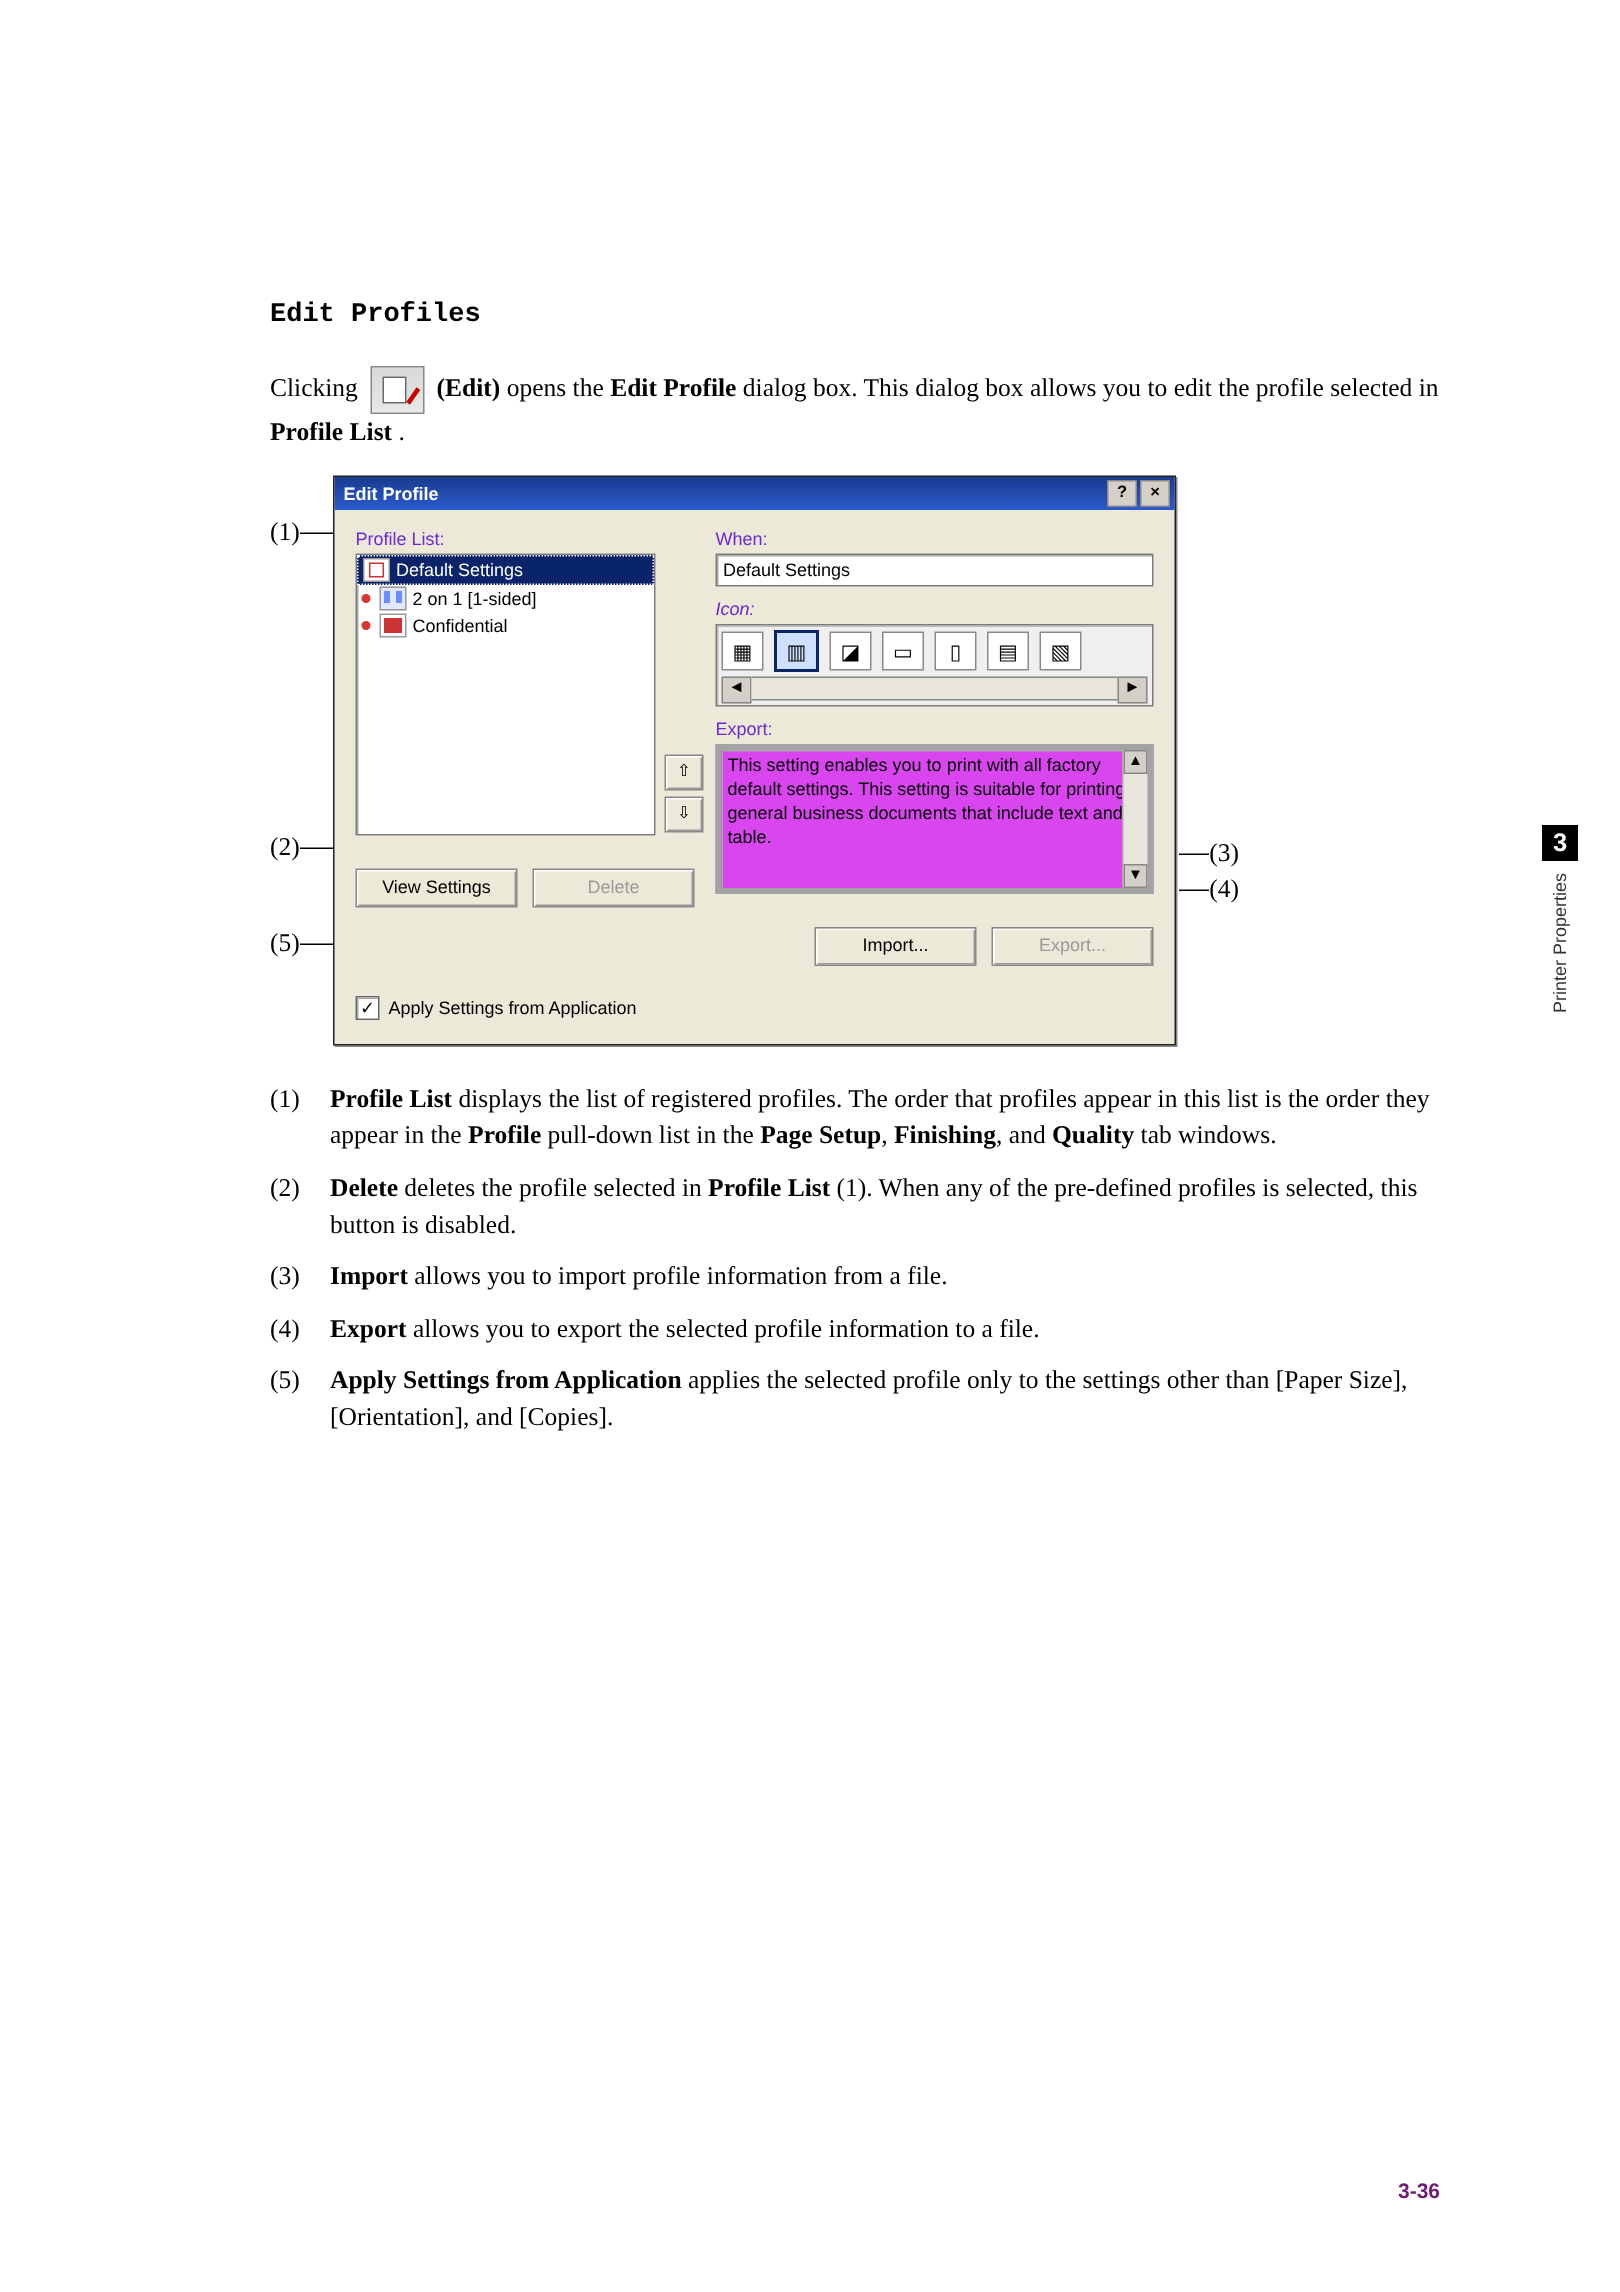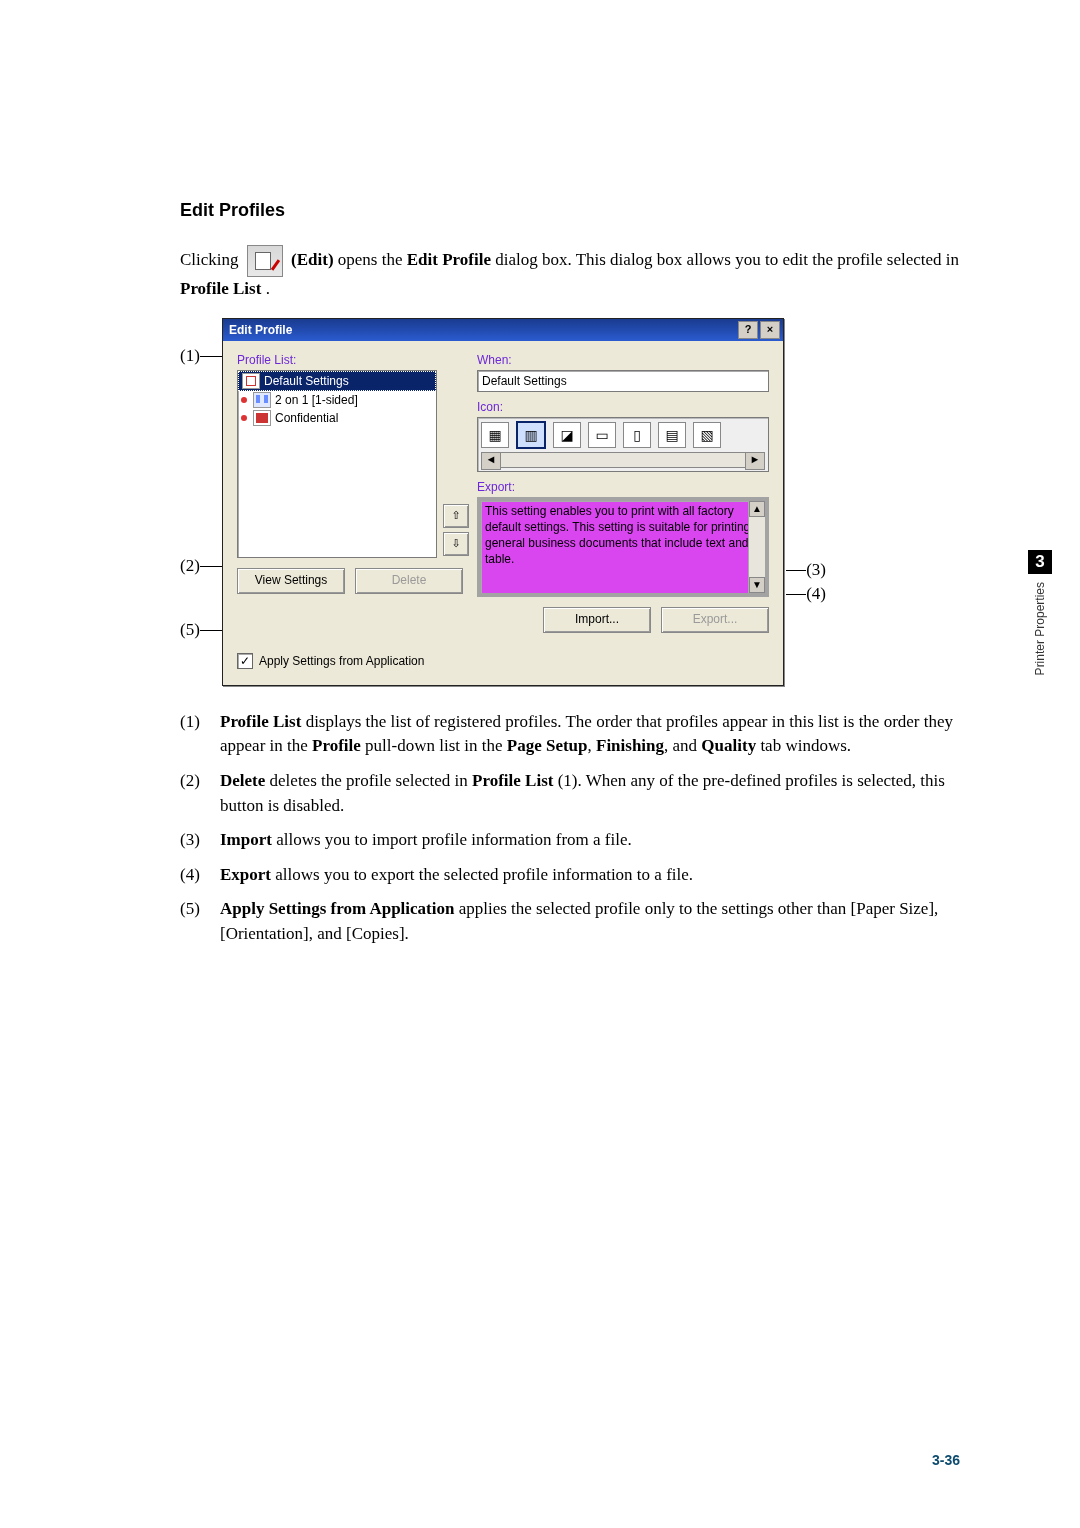--- a/index.html
+++ b/index.html
@@ -10,21 +10,21 @@
     color: #000;
     width: 1080px;
     height: 1528px;
     position: relative;
   }
   .page {
     padding: 200px 120px 0 180px;
     position: relative;
   }
   .section-heading {
-    font-family: Liberation Sans, sans-serif;
+    font-family: Liberation Mono, monospace;
     font-weight: bold;
     font-size: 18px;
     margin-bottom: 24px;
   }
   .intro {
     font-size: 17px;
     line-height: 1.45;
     margin-bottom: 16px;
   }
   .intro .edit-icon {
@@ -240,21 +240,21 @@
   .scrollbar-v .arrow{
     position:absolute;left:0;width:16px;height:16px;
     background:#d4d0c8;border:1px solid #888;
     text-align:center;line-height:13px;font-size:10px;box-sizing:border-box;
   }
   .scrollbar-v .arrow.up{top:0;}
   .scrollbar-v .arrow.dn{bottom:0;}
   .btnrow {
     display:flex;
     gap:10px;
-    margin-top:10px;
+    margin-top:22px;
   }
   .btnrow.right { justify-content:flex-end;align-items:flex-end; }
   .wbtn {
     min-width:90px;
     height:24px;
     background:#ece9d8;
     border:1px solid #888;
     box-shadow: inset 1px 1px 0 #fff, inset -1px -1px 0 #999;
     text-align:center;
     line-height:22px;
@@ -318,21 +318,21 @@
     color:#333;
     margin:0 auto;
   }
   .page-num {
     position:absolute;
     right:120px;
     bottom:60px;
     font-family:Arial,Helvetica,sans-serif;
     font-weight:bold;
     font-size:14px;
-    color:#0c4a6e;
+    color:#701a75;
   }
 </style>
 </head>
 <body>
 
 <div class="page">
 
   <div class="section-heading">Edit Profiles</div>
 
   <div class="intro">
@@ -397,21 +397,21 @@
           <div class="btnrow">
             <div class="wbtn">View Settings</div>
             <div class="wbtn disabled">Delete</div>
           </div>
         </div>
 
         <div class="dlg-right">
           <div class="label">When:</div>
           <div class="textfield">Default Settings</div>
 
-          <div class="label" style="margin-top:8px;">Icon:</div>
+          <div class="label" style="margin-top:8px;font-style:italic;">Icon:</div>
           <div class="iconrow-wrap">
             <div class="iconrow">
               <div class="ibox">▦</div>
               <div class="ibox sel">▥</div>
               <div class="ibox">◪</div>
               <div class="ibox">▭</div>
               <div class="ibox">▯</div>
               <div class="ibox">▤</div>
               <div class="ibox">▧</div>
             </div>

